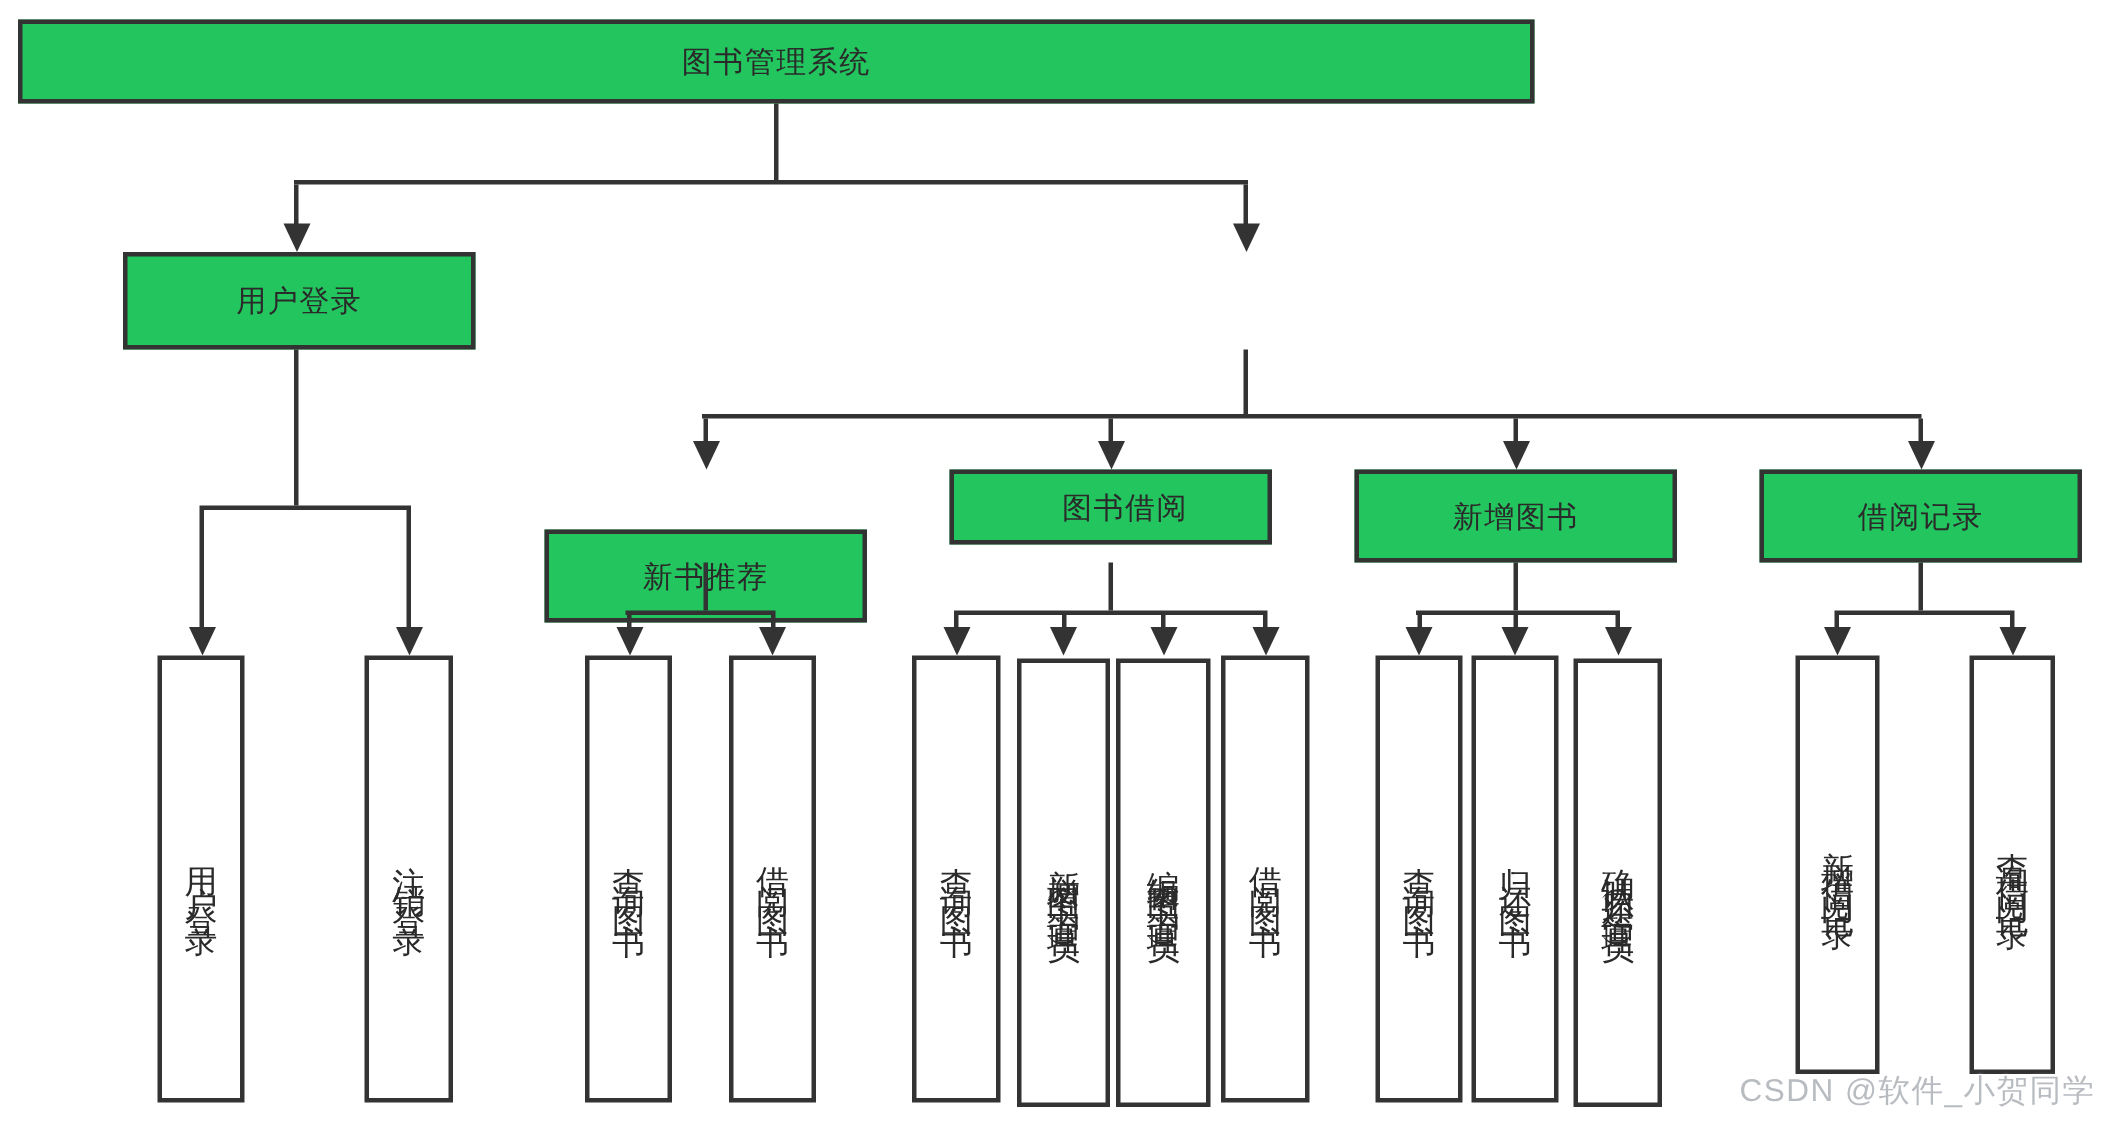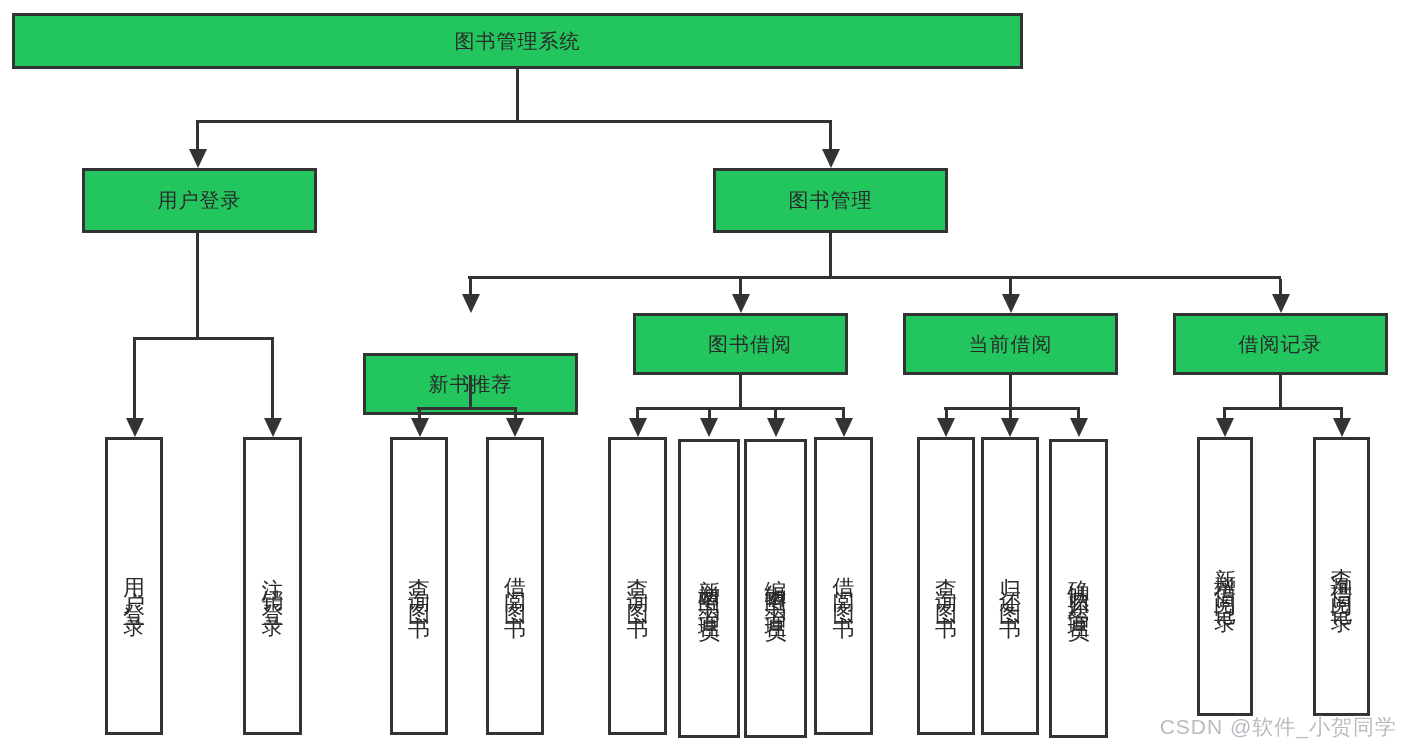--- a/index.html
+++ b/index.html
@@ -74,23 +74,20 @@
   <div class="v" style="left:516px; top:69px; height:51px;"></div>
   <div class="h" style="left:196px; top:120px; width:636px;"></div>
   <div class="v" style="left:196px; top:123px; height:28px;"></div>
   <div class="arrow" style="left:189px; top:149px;"></div>
   <div class="v" style="left:829px; top:123px; height:28px;"></div>
   <div class="arrow" style="left:822px; top:149px;"></div>
 
   <div class="node" style="left:82px; top:168px; width:235px; height:65px;">
     <span>用户登录</span>
   </div>
-  <div class="node" style="left:713px; top:168px; width:235px; height:65px;">
-    <span>图书管理</span>
-  </div>
 
   <div class="v" style="left:196px; top:233px; height:104px;"></div>
   <div class="h" style="left:133px; top:337px; width:141px;"></div>
   <div class="v" style="left:133px; top:340px; height:78px;"></div>
   <div class="arrow" style="left:126px; top:418px;"></div>
   <div class="v" style="left:271px; top:340px; height:78px;"></div>
   <div class="arrow" style="left:264px; top:418px;"></div>
 
   <div class="leaf ls4" style="left:105px; top:437px; width:58px; height:298px;">
     <span>用户登录</span>
@@ -106,25 +103,25 @@
   <div class="v" style="left:739px; top:279px; height:17px;"></div>
   <div class="arrow" style="left:732px; top:294px;"></div>
   <div class="v" style="left:1009px; top:279px; height:17px;"></div>
   <div class="arrow" style="left:1002px; top:294px;"></div>
   <div class="v" style="left:1279px; top:279px; height:17px;"></div>
   <div class="arrow" style="left:1272px; top:294px;"></div>
 
   <div class="node" style="left:363px; top:313px; width:215px; height:62px;margin-top:40px;">
     <span>新书推荐</span>
   </div>
-  <div class="node" style="left:633px; top:313px; width:215px; height:62px;padding-left:19px;">
+  <div class="node" style="left:633px; top:313px; width:215px; height:50px;padding-left:19px;">
     <span>图书借阅</span>
   </div>
   <div class="node" style="left:903px; top:313px; width:215px; height:62px;">
-    <span>当前借阅</span>
+    <span>新增图书</span>
   </div>
   <div class="node" style="left:1173px; top:313px; width:215px; height:62px;">
     <span>借阅记录</span>
   </div>
 
   <div class="v" style="left:469px; top:375px; height:32px;"></div>
   <div class="h" style="left:417px; top:407px; width:100px;"></div>
   <div class="v" style="left:418px; top:410px; height:9px;"></div>
   <div class="arrow" style="left:411px; top:418px;"></div>
   <div class="v" style="left:514px; top:410px; height:9px;"></div>

